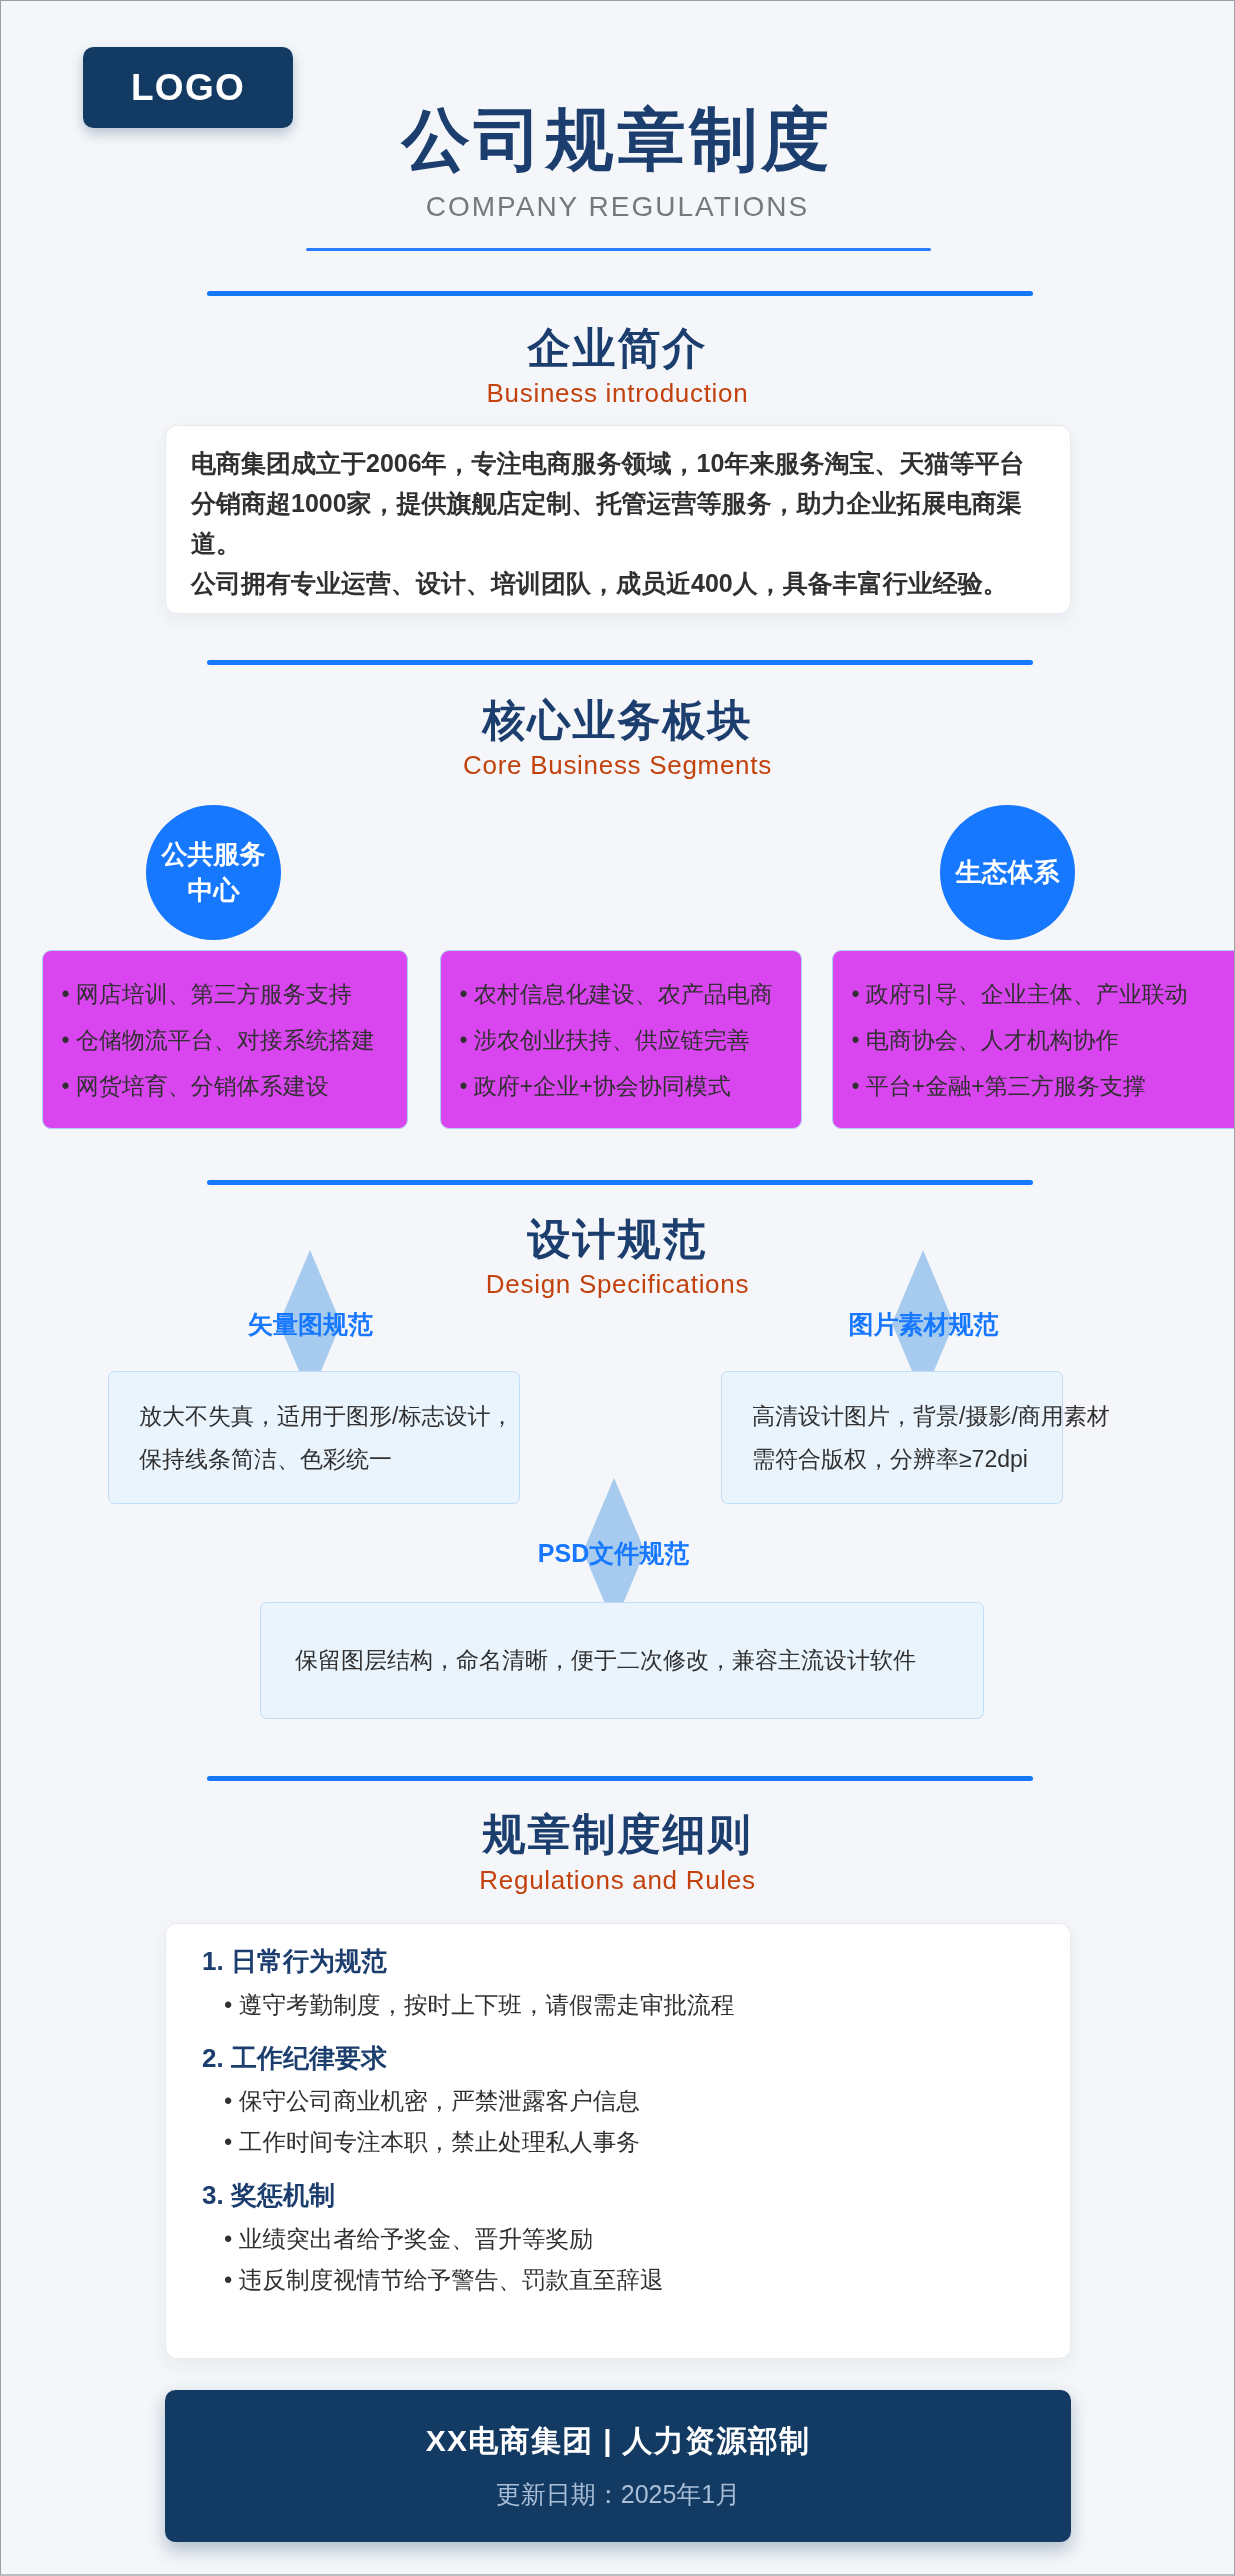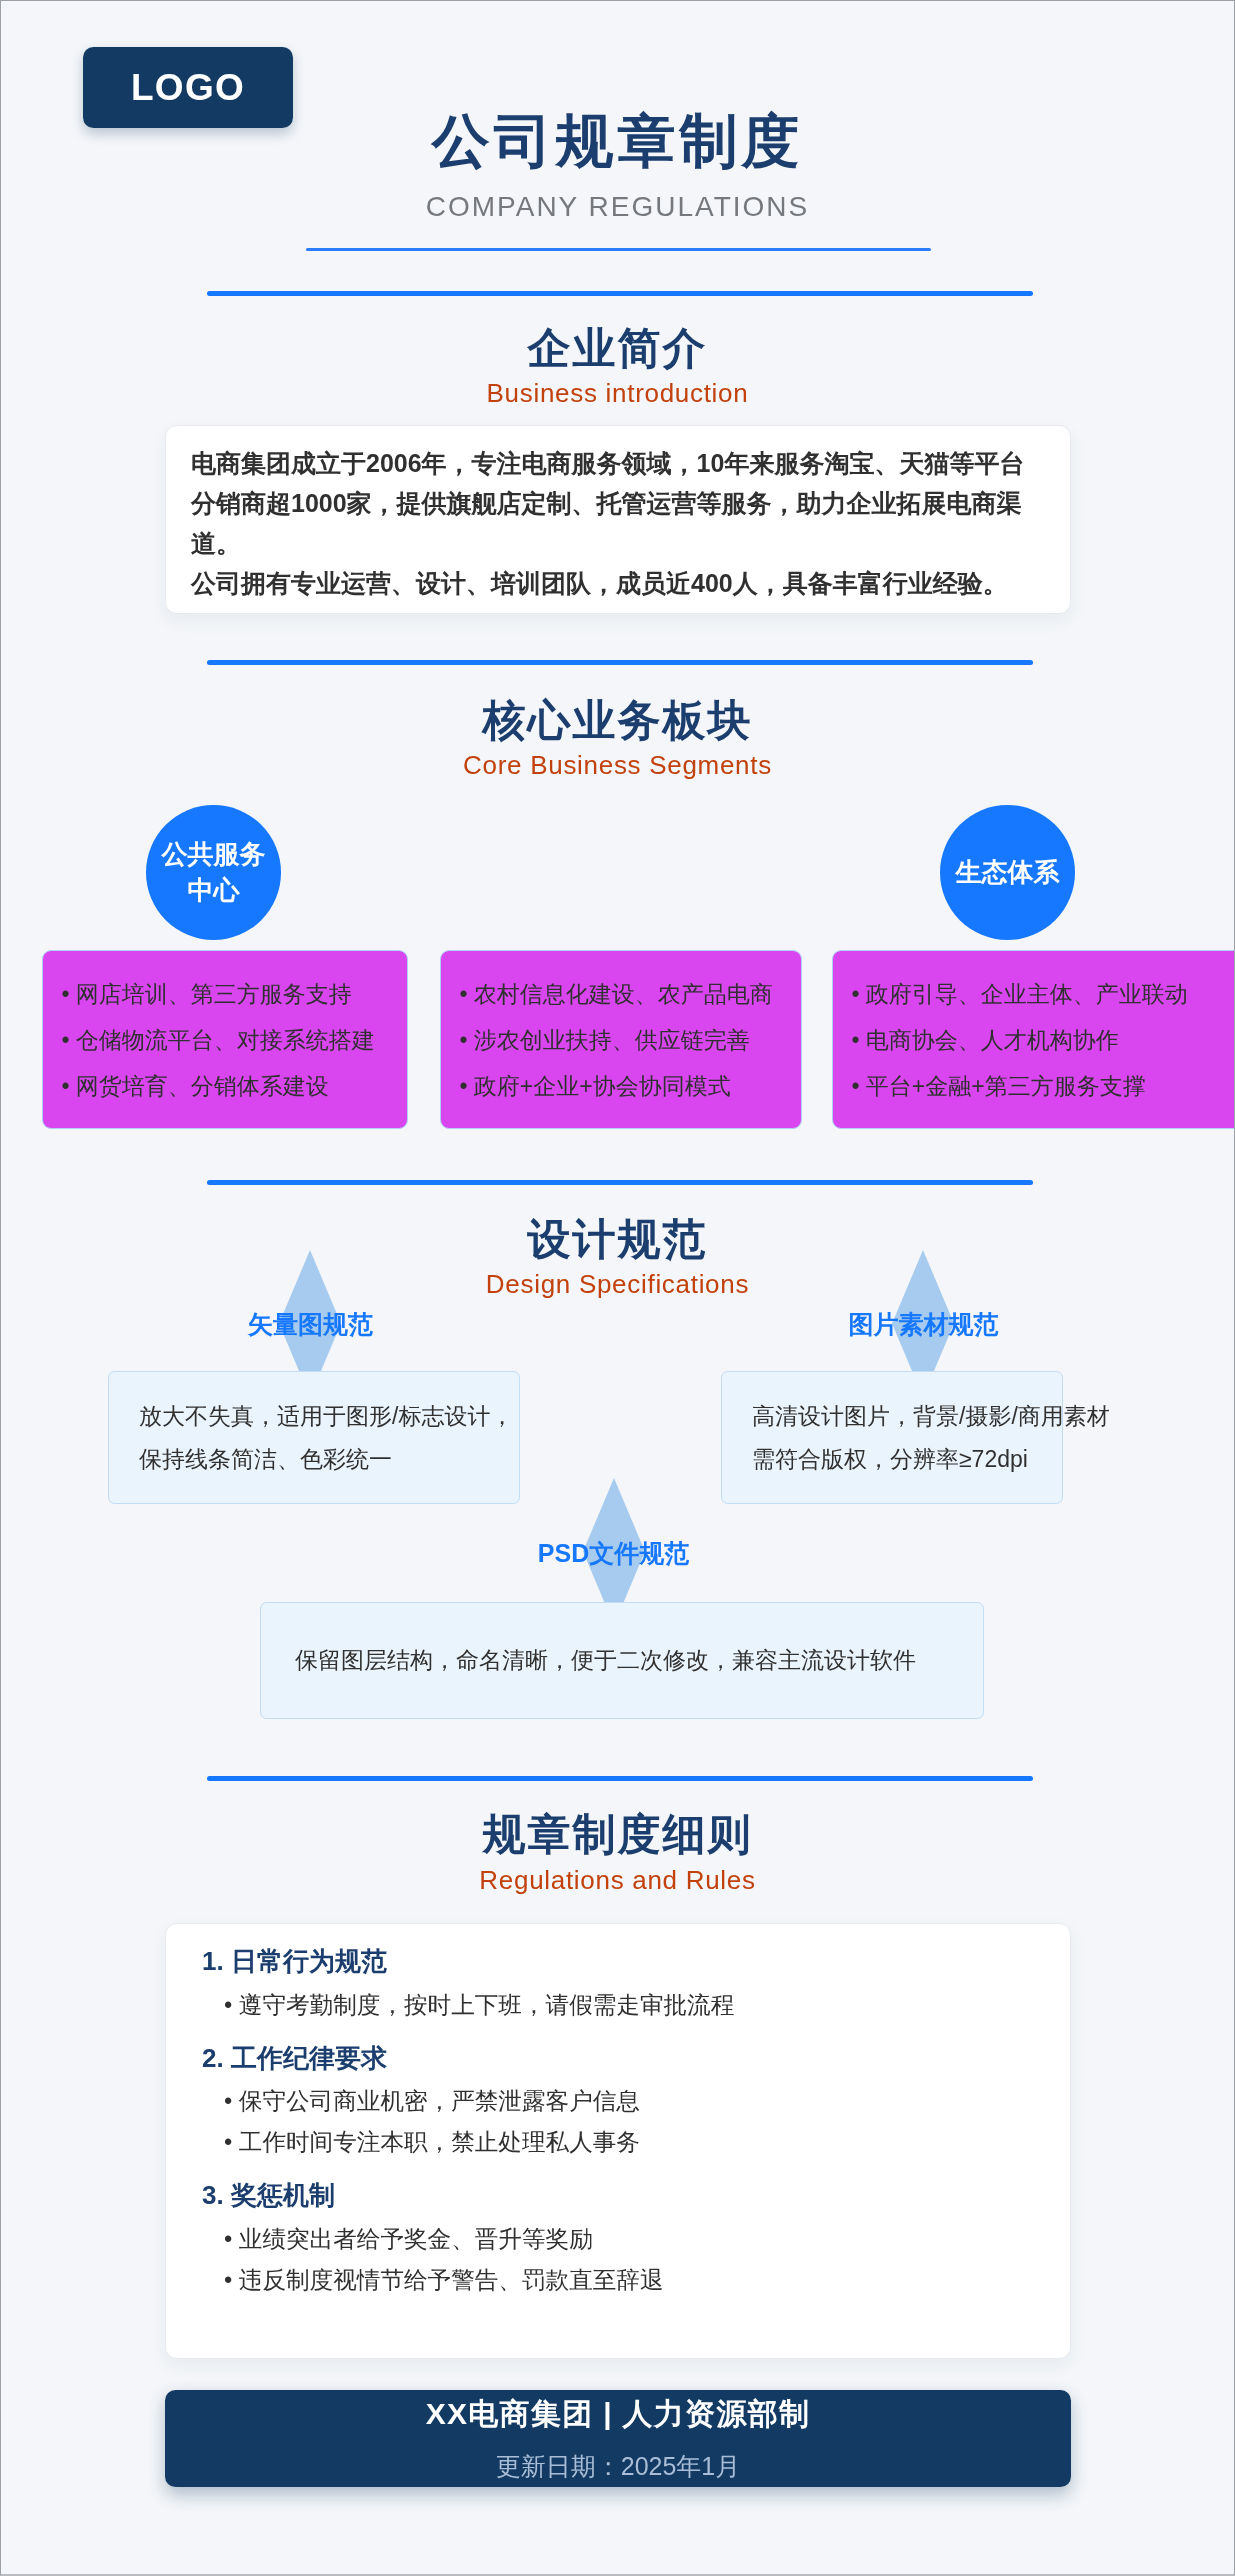--- a/index.html
+++ b/index.html
@@ -17,21 +17,21 @@
   .ctr{left:0;width:100%;text-align:center;}
 
   
   .logo-badge{
     left:82px;top:46px;width:210px;height:81px;
     background:#123a63;border-radius:10.5px;
     display:flex;align-items:center;justify-content:center;
     color:#ffffff;font-size:37px;font-weight:bold;letter-spacing:1.3px;
     box-shadow:0 5.3px 11.8px rgba(18,58,99,.25);
   }
-  .main-title{top:102px;font-size:58px;font-weight:bold;color:#1b3e6e;letter-spacing:3.9px;}
+  .main-title{top:94px;font-size:68px;font-weight:bold;color:#1b3e6e;letter-spacing:3.9px;}
   .main-sub{top:190px;font-size:28px;color:#75787c;letter-spacing:2px;}
   .thin-line{left:305px;top:247px;width:625px;height:3.3px;background:#2b7cff;border-radius:2px;}
 
   .divider{left:206px;width:826px;height:5.3px;background:#1677ff;border-radius:2.6px;}
   .section-title{font-size:43px;font-weight:bold;color:#1b3e6e;letter-spacing:2px;}
   .section-sub{font-size:26px;color:#c2410c;letter-spacing:0.7px;}
 
   
   .card{
     background:#ffffff;border:1.3px solid #e7e9ec;border-radius:11.8px;
@@ -78,21 +78,21 @@
     left:164px;top:1922px;width:906px;height:436px;
     padding:22px 36px 0 36px;
   }
   .rule-heading{font-size:26px;font-weight:bold;color:#1b3e6e;line-height:31.5px;margin-bottom:7.2px;}
   .rule-group{margin-bottom:17px;}
   .rule-bullet{font-size:23.6px;color:#303030;line-height:41px;padding-left:22px;}
   .rule-bullet::before{content:"• ";}
 
   
   .footer{
-    left:164px;top:2389px;width:906px;height:97px;
+    left:164px;top:2389px;width:906px;height:152px;
     background:#123a63;border-radius:10.5px;
     display:flex;flex-direction:column;align-items:center;justify-content:center;
     gap:15.8px;box-shadow:0 7.9px 17px rgba(18,58,99,.30);
   }
   .footer-line1{font-size:30px;font-weight:bold;color:#ffffff;letter-spacing:1.3px;}
   .footer-line2{font-size:25px;color:#a9bed6;}
 </style>
 </head>
 <body>
 

